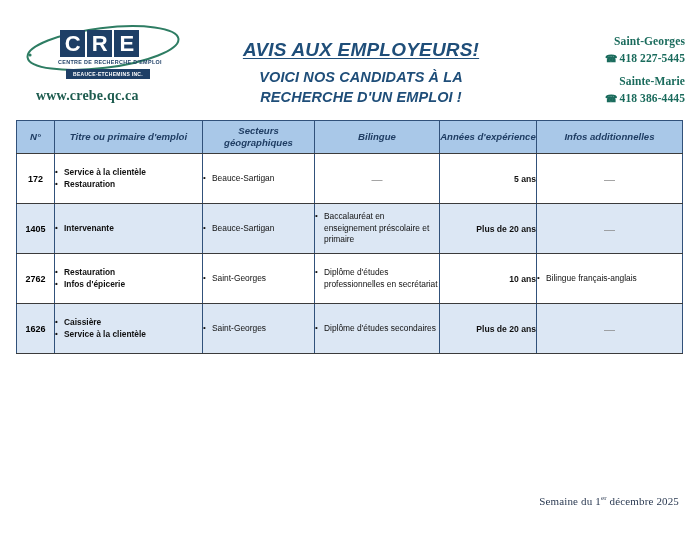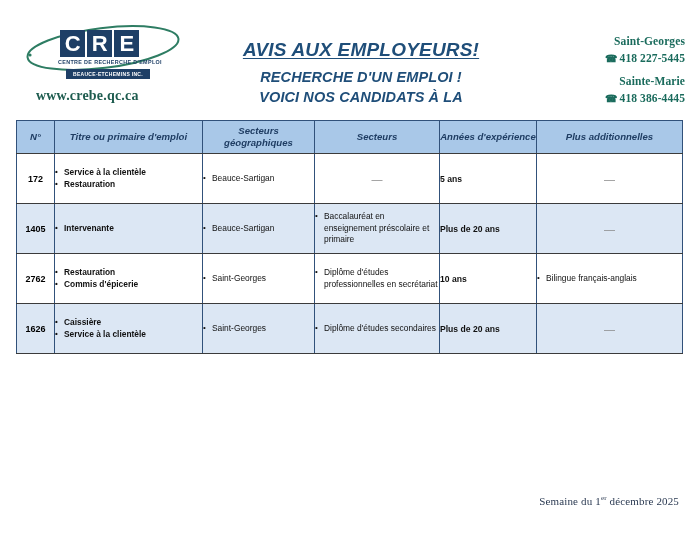--- a/index.html
+++ b/index.html
@@ -183,21 +183,21 @@
   tbody tr:not(.alt) td { background: #ffffff; }
 
   td.c-num {
     text-align: center;
     font-weight: bold;
     font-size: 9px;
     color: #000000;
     margin-top: 33px;
   }
   td.c-center {
-    text-align: left;
+    text-align: right;
     font-weight: bold;
     font-size: 8.6px;
   }
   td.c-dash {
     text-align: center;
     color: #8a8a8a;
     font-weight: normal;
     font-size: 11px;
   }
   ul.cell-list {
@@ -252,22 +252,22 @@
       </div>
       <div class="logo-tagline">CENTRE DE RECHERCHE D'EMPLOI</div>
       <div class="logo-sub">BEAUCE-ETCHEMINS INC.</div>
     </div>
     <div class="logo-url">www.crebe.qc.ca</div>
   </div>
 
   <div class="headline-block">
     <div class="headline-1">AVIS AUX EMPLOYEURS!</div>
     <div class="headline-2">
+      <div>VOICI NOS CANDIDATS À LA</div>
       <div>RECHERCHE D'UN EMPLOI !</div>
-      <div>VOICI NOS CANDIDATS À LA</div>
     </div>
   </div>
 
   <div class="contacts">
     <div class="contact-city">Saint-Georges</div>
     <div class="contact-phone">
       <span class="phone-icon">☎</span><span>418 227-5445</span>
     </div>
     <div class="gap"></div>
     <div class="contact-city">Sainte-Marie</div>
@@ -285,23 +285,23 @@
       <col style="width:112px">
       <col style="width:125px">
       <col style="width:97px">
       <col style="width:146px">
     </colgroup>
     <thead>
       <tr>
         <th>N°</th>
         <th>Titre ou primaire d'emploi</th>
         <th>Secteurs géographiques</th>
-        <th>Secteurs</th>
+        <th>Bilingue</th>
         <th>Années d'expérience</th>
-        <th>Plus additionnelles</th>
+        <th>Infos additionnelles</th>
       </tr>
     </thead>
     <tbody>
 
       <tr>
         <td class="c-num">172</td>
         <td>
           <ul class="cell-list bold">
             <li>Service à la clientèle</li>
             <li>Restauration</li>
@@ -336,21 +336,21 @@
         </td>
         <td class="c-center">Plus de 20 ans</td>
         <td class="c-dash">—</td>
       </tr>
 
       <tr>
         <td class="c-num">2762</td>
         <td>
           <ul class="cell-list bold">
             <li>Restauration</li>
-            <li>Commis d'épicerie</li>
+            <li>Infos d'épicerie</li>
           </ul>
         </td>
         <td>
           <ul class="cell-list">
             <li>Saint-Georges</li>
           </ul>
         </td>
         <td>
           <ul class="cell-list">
             <li>Diplôme d'études professionnelles en secrétariat</li>

